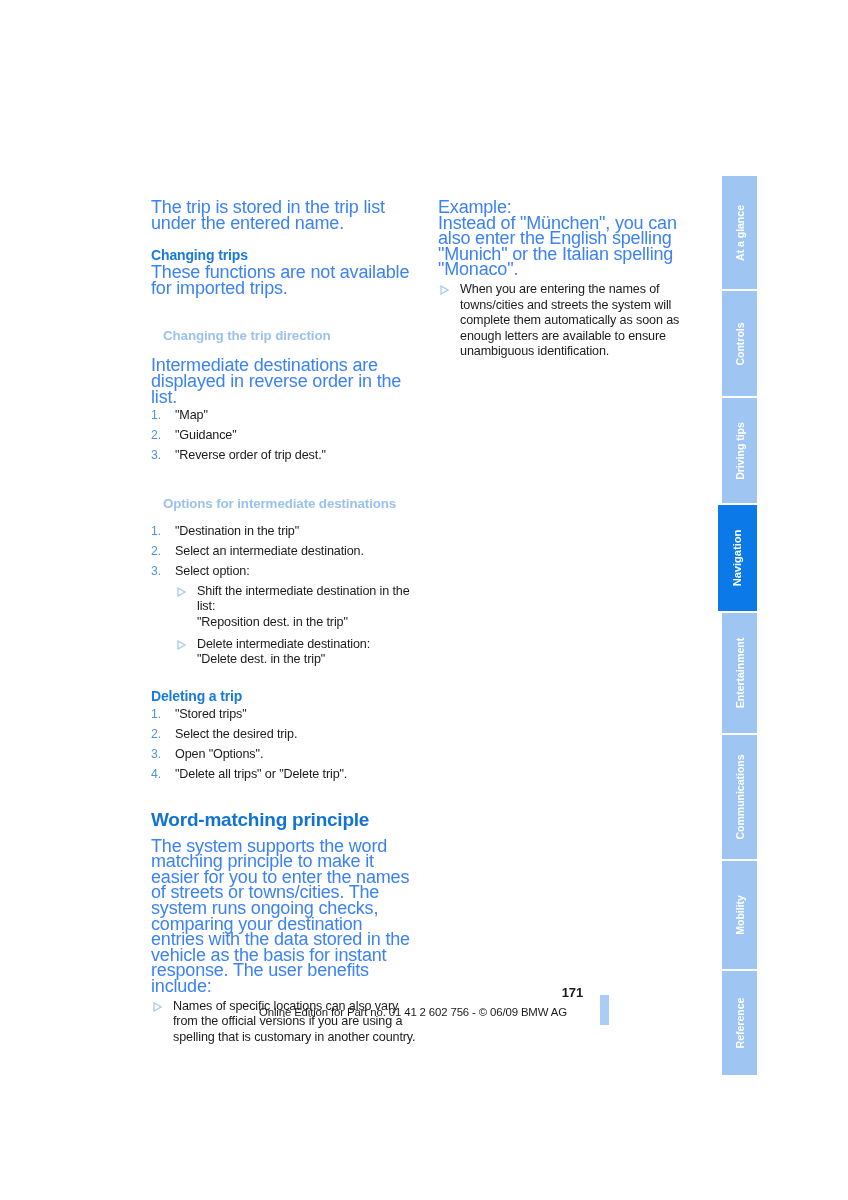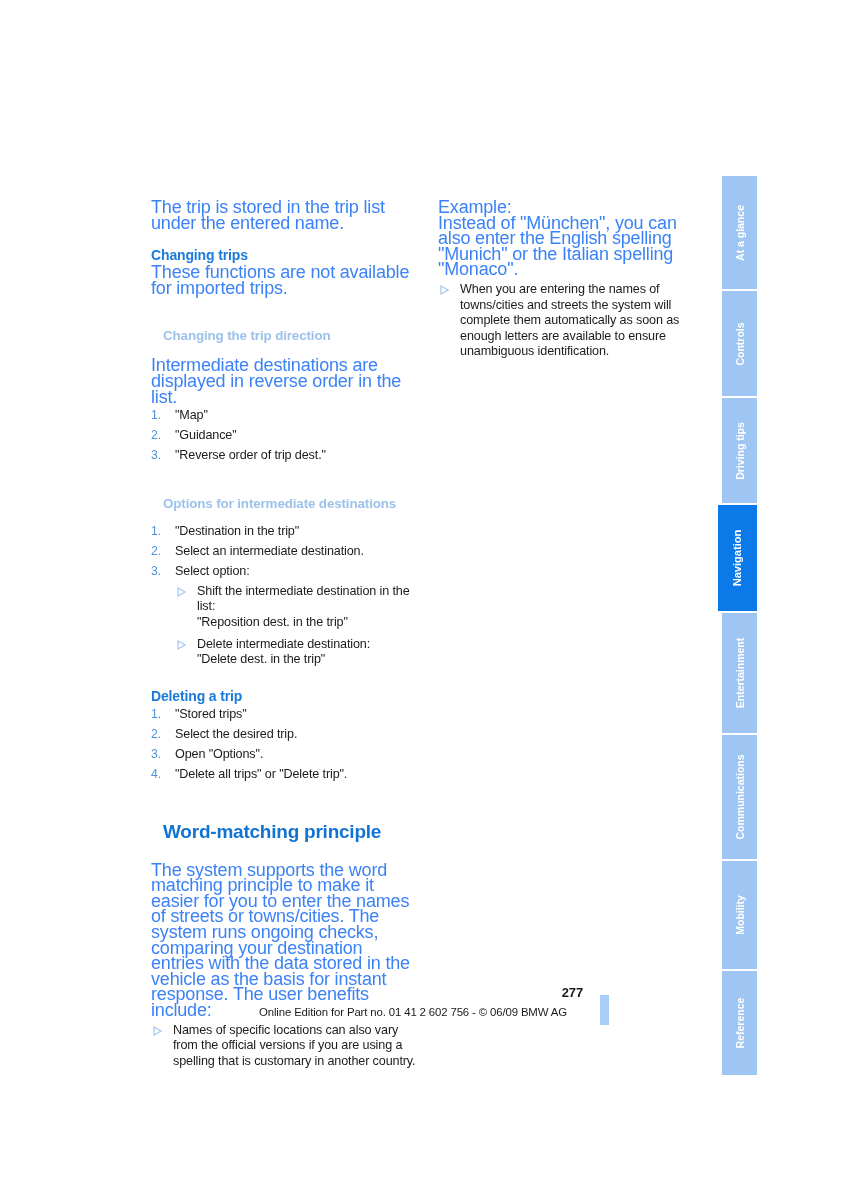--- a/index.html
+++ b/index.html
@@ -49,21 +49,21 @@
   p.body {
     margin: 0;
     font-size: 18px;
     line-height: 15.6px;
     color: #3b82f6;
     letter-spacing: -0.01em;
   }
   p.body + p.body { margin-top: 0; }
 
   h1.h1 {
-    margin: 12px;
+    margin: 0;
     font-size: 19px;
     line-height: 22px;
     font-weight: bold;
     color: #1173d4;
     letter-spacing: -0.012em;
   }
   h2.h2 {
     margin: 0;
     font-size: 14px;
     line-height: 16px;
@@ -394,18 +394,18 @@
       <span class="tab-label">Mobility</span>
     </div>
 
     <div class="tab" style="top:795px; height:104px;">
       <span class="tab-label">Reference</span>
     </div>
 
   </div>
 
   <div id="footer">
-    <div id="pagenum">277</div>
+    <div id="pagenum">171</div>
     <div id="edition">Online Edition for Part no. 01 41 2 602 756 - © 06/09 BMW AG</div>
     <div id="footer-marker"></div>
   </div>
 
 </div>
 
 </body></html>

